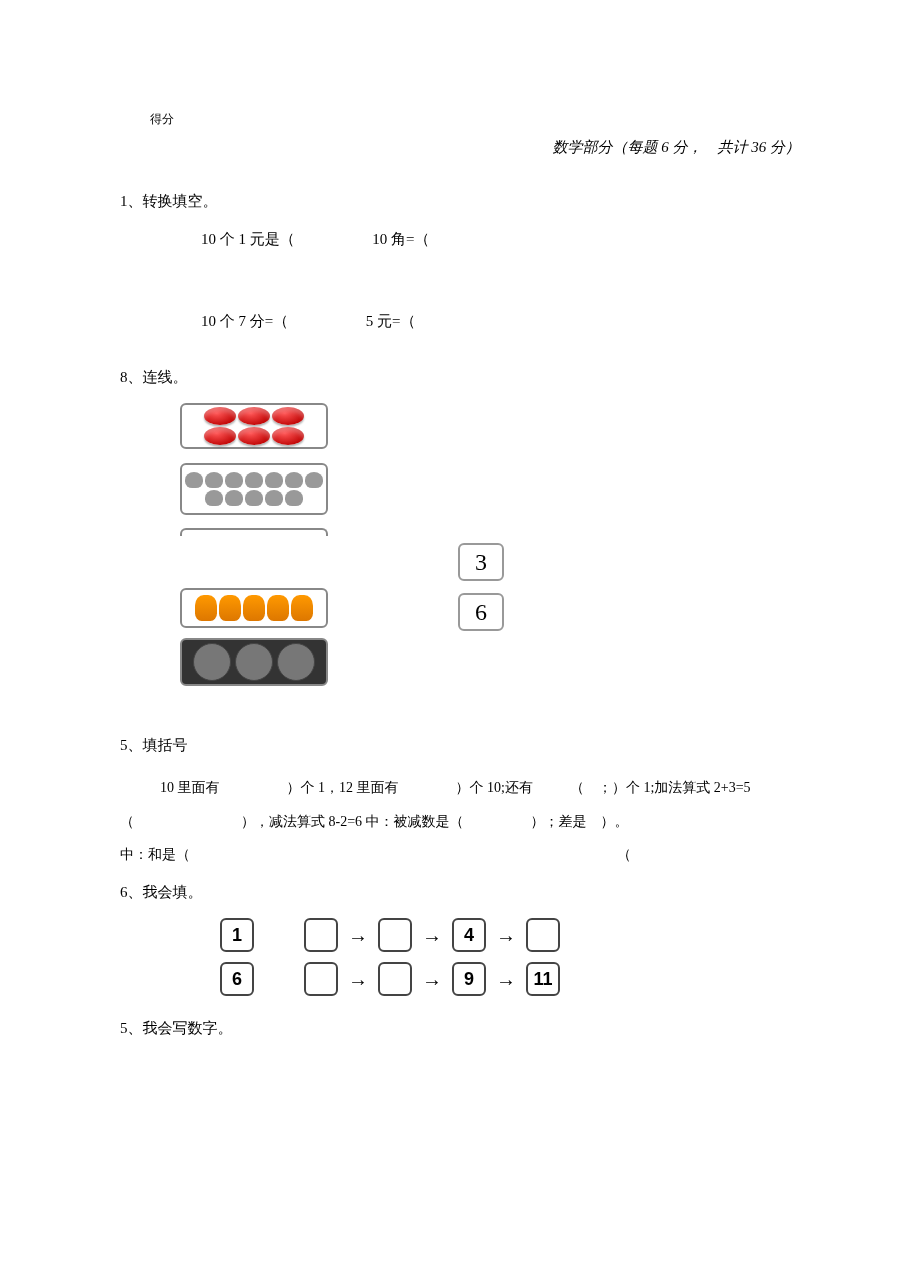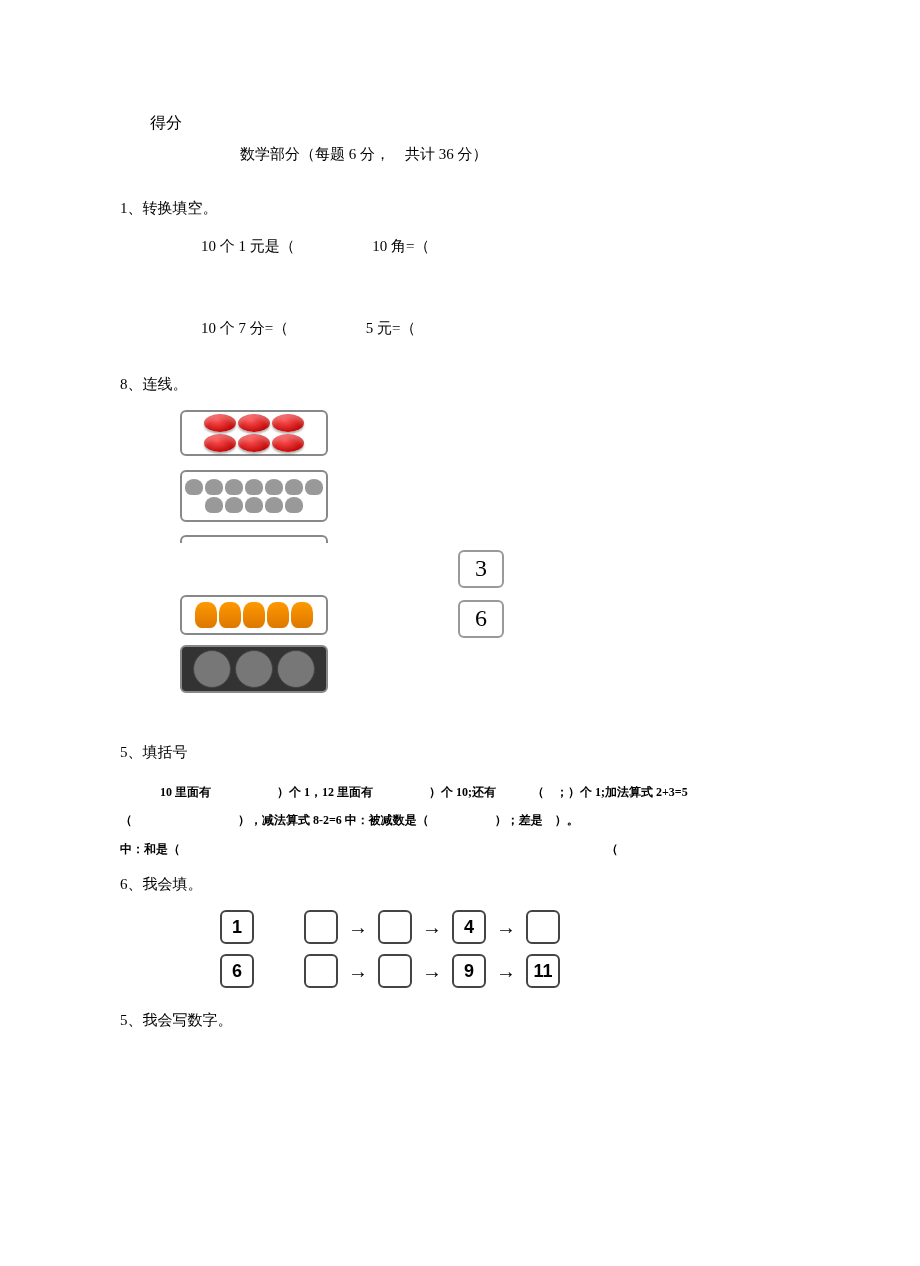--- a/index.html
+++ b/index.html
@@ -6,41 +6,41 @@
     body {
       width: 920px;
       height: 1266px;
       background: #ffffff;
       font-family: "SimSun", "宋体", serif;
       font-size: 15px;
       color: #000;
       padding: 110px 120px 40px 120px;
       line-height: 1.6;
     }
-    .score-label { font-size: 16px; margin-left: 30px; margin-bottom: 6px; }
-    .section-title { text-align: left; margin-left: 120px; font-size: 15px; margin-bottom: 30px; }
+    .score-label { font-size: 12px; margin-left: 30px; margin-bottom: 6px; }
+    .section-title { text-align: right; margin-left: 90px; font-size: 15px; margin-bottom: 30px; font-style: italic; }
     .q-num { margin-bottom: 14px; }
     .q1-row1, .q1-row2 { margin-left: 81px; margin-bottom: 8px; }
     .q1-row1 span, .q1-row2 span { display: inline-block; }
     .q1-gap { display: inline-block; width: 70px; }
     .q1-sep { height: 50px; }
     .q2-area { margin: 10px 0 10px 60px; position: relative; height: 320px; }
     .card { position: absolute; border: 2px solid #888; border-radius: 6px; background: #fff; display: flex; align-items: center; justify-content: center; }
     .card.leftcard { width: 148px; height: 46px; }
     .numcard { position: absolute; border: 2px solid #999; border-radius: 6px; width: 46px; height: 38px; display: flex; align-items: center; justify-content: center; font-family: Georgia, serif; font-size: 24px; background: #fff; }
     .beans { display: flex; flex-wrap: wrap; gap: 2px; width: 120px; justify-content: center; }
     .bean { width: 32px; height: 18px; background: radial-gradient(ellipse at 40% 35%, #f55 0%, #b00 80%); border-radius: 50%; box-shadow: 0 2px 2px rgba(0,0,0,0.3), inset 0 4px 4px rgba(255,255,255,0.3); }
     .bees { display: flex; flex-wrap: wrap; gap: 2px; width: 140px; justify-content: center; }
     .bee { width: 18px; height: 16px; background: #999; border-radius: 50% 50% 40% 40%; position: relative; }
     .crabs { display: flex; gap: 2px; }
     .crab { width: 22px; height: 26px; background: linear-gradient(#f90, #d70); border-radius: 40% 40% 30% 30%; }
     .faces-card { background: #333; }
     .faces { display: flex; gap: 4px; }
     .face { width: 38px; height: 38px; background: #777; border-radius: 50%; border: 1px solid #444; }
-    .q3-text { margin: 6px 0 8px 40px; line-height: 2.4; font-size: 12px; font-weight: bold; }
+    .q3-text { margin: 6px 0 8px 40px; line-height: 2.4; font-size: 14px; }
     .q4-area { margin: 8px 0 20px 100px; }
     .seq-row { display: flex; align-items: center; gap: 10px; margin-bottom: 10px; }
     .box { border: 2px solid #444; border-radius: 6px; width: 34px; height: 34px; display: flex; align-items: center; justify-content: center; font-family: Arial, sans-serif; font-weight: bold; font-size: 18px; }
     .arrow { font-size: 20px; font-weight: bold; }
     .widegap { width: 30px; }
   </style>
 </head>
 <body>
 
 <div class="score-label">得分</div>

